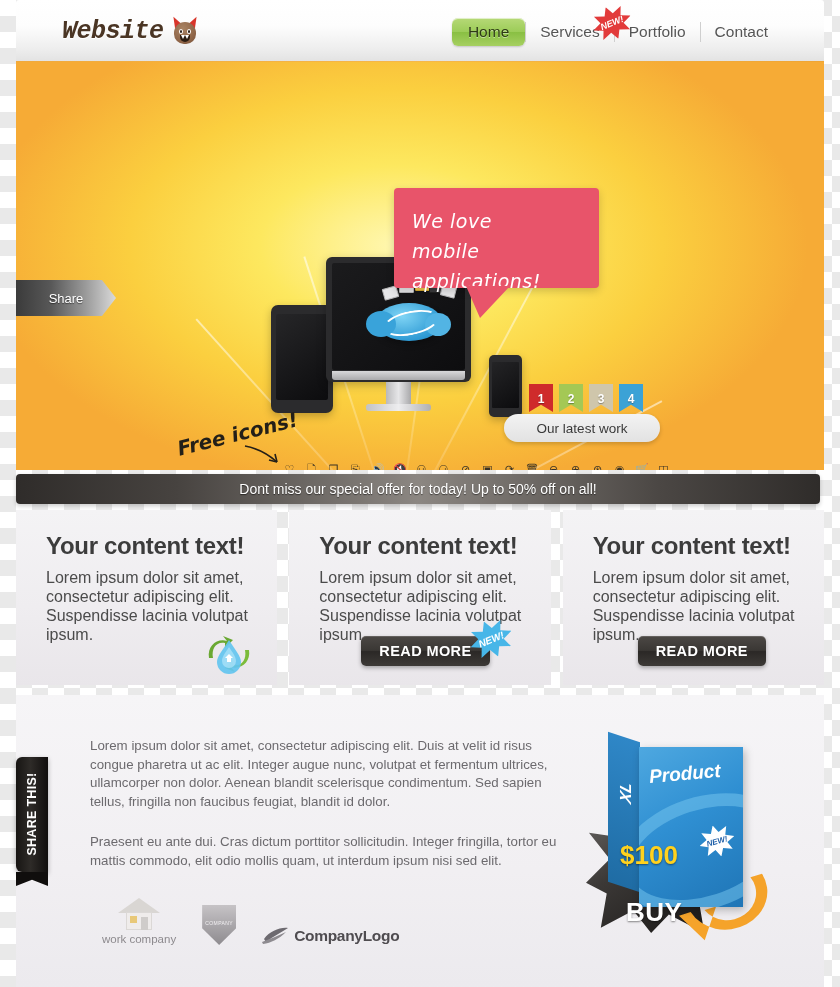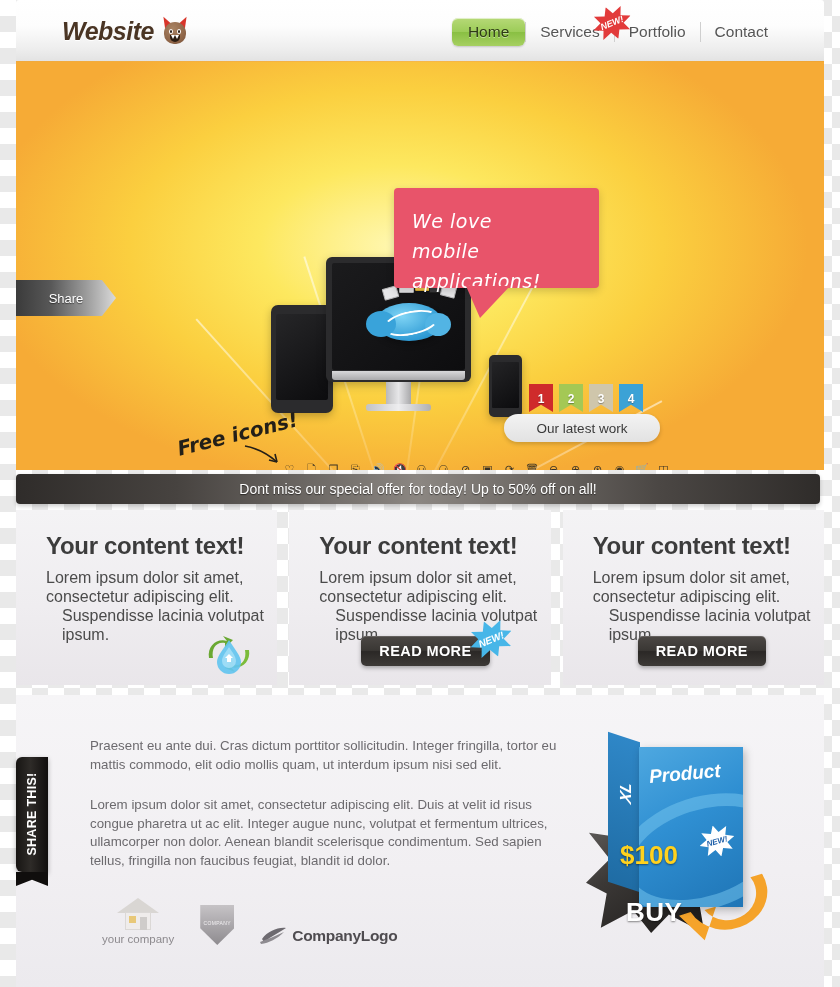--- a/index.html
+++ b/index.html
@@ -22,21 +22,21 @@
     position:absolute;left:0;top:0;width:808px;height:62px;
     background:linear-gradient(to bottom,#ffffff 0%,#fdfdfd 42%,#eeeeee 78%,#e2e2e2 100%);
     border-radius:3px 3px 0 0;
   }
   .header:after{
     content:"";position:absolute;left:0;bottom:-3px;width:808px;height:4px;
     background:linear-gradient(to right,#f0a93c,#f6b849,#efa534);
   }
   .logo{position:absolute;left:46px;top:16px;display:flex;align-items:center;gap:6px;}
   .logo-text{
-    font-family:Liberation Sans, sans-serif;font-style:italic;font-weight:bold;
+    font-family:Liberation Mono, monospace;font-style:italic;font-weight:bold;
     font-size:25px;color:#4a3524;letter-spacing:-0.5px;
     text-shadow:0 1px 0 #fff;
   }
   .mascot{position:relative;width:30px;height:30px;}
   .mascot .body{
     position:absolute;left:4px;top:6px;width:22px;height:22px;border-radius:50% 50% 45% 45%;
     background:radial-gradient(circle at 40% 30%,#a98363,#8c6245 70%,#6d4a33);
   }
   .mascot .horn{position:absolute;width:0;height:0;border-left:4px solid transparent;border-right:4px solid transparent;border-bottom:11px solid #d8352a;top:0;}
   .mascot .horn.l{left:2px;transform:rotate(-28deg);}
@@ -160,21 +160,21 @@
   .col{
     width:266px;height:175px;position:relative;
     background:linear-gradient(to bottom,#f4f3f5 0%,#efedf0 55%,#e9e6ea 100%);
   }
   .col h3{
     margin:0;position:absolute;left:30px;top:22px;
     font-size:24px;font-weight:bold;color:#3c3c3c;letter-spacing:-0.3px;
   }
   .col p{margin:0;position:absolute;left:30px;width:215px;font-size:16px;line-height:19px;color:#4b4b4b;}
   .col p.p1{top:58px;}
-  .col p.p2{top:96px;margin-left:16px;}
+  .col p.p2{top:96px;}
   .btn-read{
     position:absolute;height:30px;border-radius:5px;
     background:linear-gradient(to bottom,#4c4845 0%,#3a3734 48%,#2b2826 52%,#3d3a37 100%);
     color:#fff;font-size:14.5px;font-weight:bold;letter-spacing:.4px;
     display:flex;align-items:center;justify-content:center;padding:0 18px;
     box-shadow:0 2px 4px rgba(0,0,0,.3),inset 0 1px 0 rgba(255,255,255,.14);
     cursor:pointer;
   }
   .btn-new{
     position:absolute;width:44px;height:38px;color:#fff;font-size:10px;font-weight:bold;font-style:italic;
@@ -393,33 +393,33 @@
     </div>
   </div>
 
   <div class="bottom">
 
     <div class="share-this">
       <span>SHARE THIS!</span>
     </div>
 
     <div class="body-copy">
+      <p>Lorem ipsum dolor sit amet, consectetur adipiscing elit. Duis at velit id risus congue pharetra ut ac elit. Integer augue nunc, volutpat et fermentum ultrices, ullamcorper non dolor. Aenean blandit scelerisque condimentum. Sed sapien tellus, fringilla non faucibus feugiat, blandit id dolor.</p>
       <p>Praesent eu ante dui. Cras dictum porttitor sollicitudin. Integer fringilla, tortor eu mattis commodo, elit odio mollis quam, ut interdum ipsum nisi sed elit.</p>
-      <p>Lorem ipsum dolor sit amet, consectetur adipiscing elit. Duis at velit id risus congue pharetra ut ac elit. Integer augue nunc, volutpat et fermentum ultrices, ullamcorper non dolor. Aenean blandit scelerisque condimentum. Sed sapien tellus, fringilla non faucibus feugiat, blandit id dolor.</p>
     </div>
 
     <div class="partners">
       <div class="partner">
         <span class="p-house">
           <span class="roof"></span>
             <span class="wall"></span>
             <span class="win"></span>
             <span class="door"></span>
         </span>
-        <span class="p-label">your company</span>
+        <span class="p-label">work company</span>
       </div>
       <div class="partner">
         <span class="p-shield">
           <span>COMPANY</span>
         </span>
       </div>
       <div class="partner">
         <span class="p-logo">
           <svg class="p-swoosh" viewBox="0 0 28 18">
             <path d="M2 12 C8 4, 18 0, 26 1 C20 5, 12 9, 4 15 Z" fill="#6d6a70"></path>

